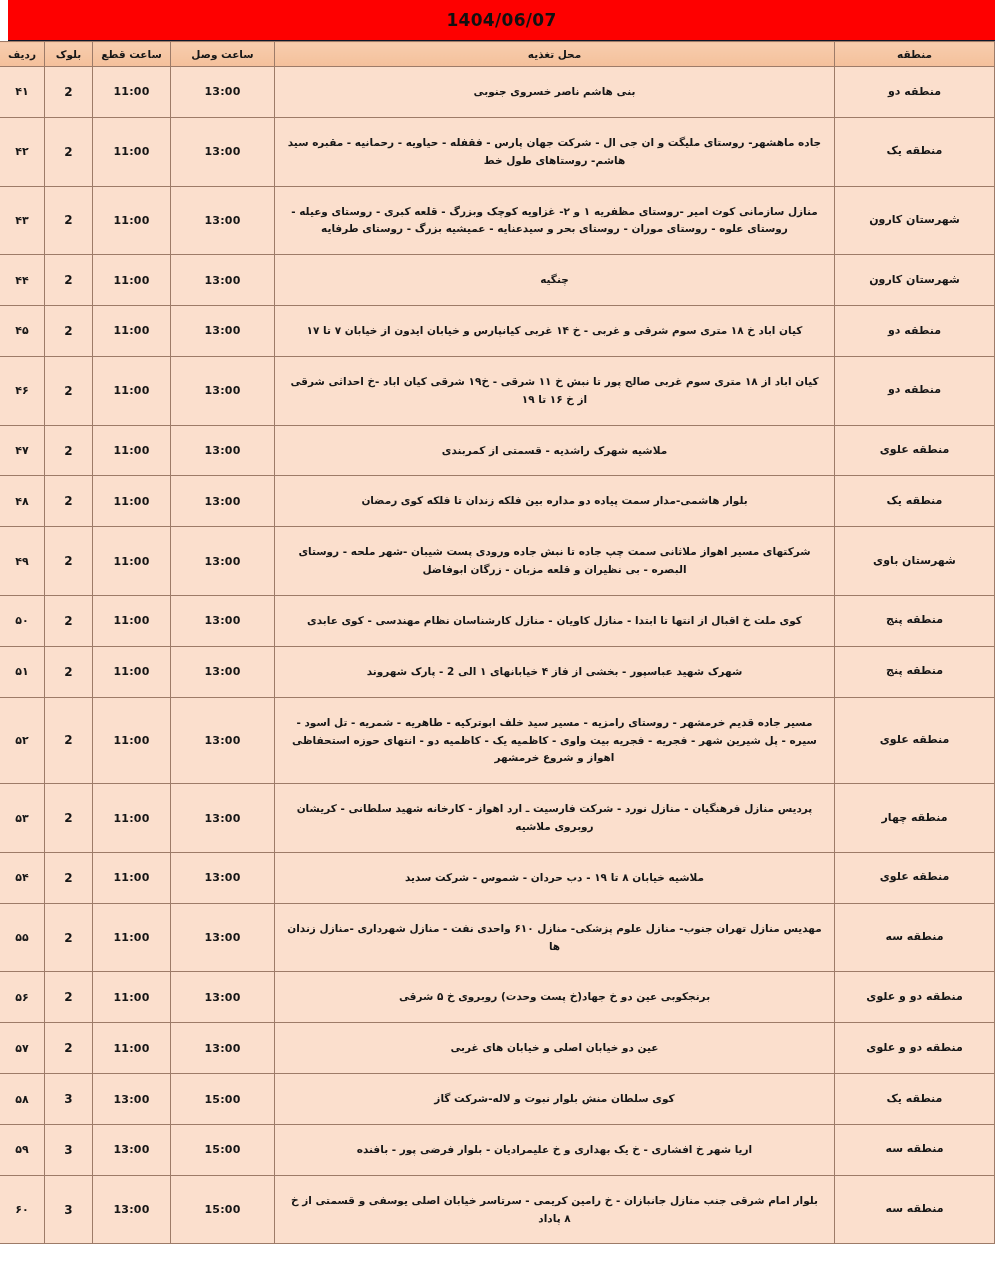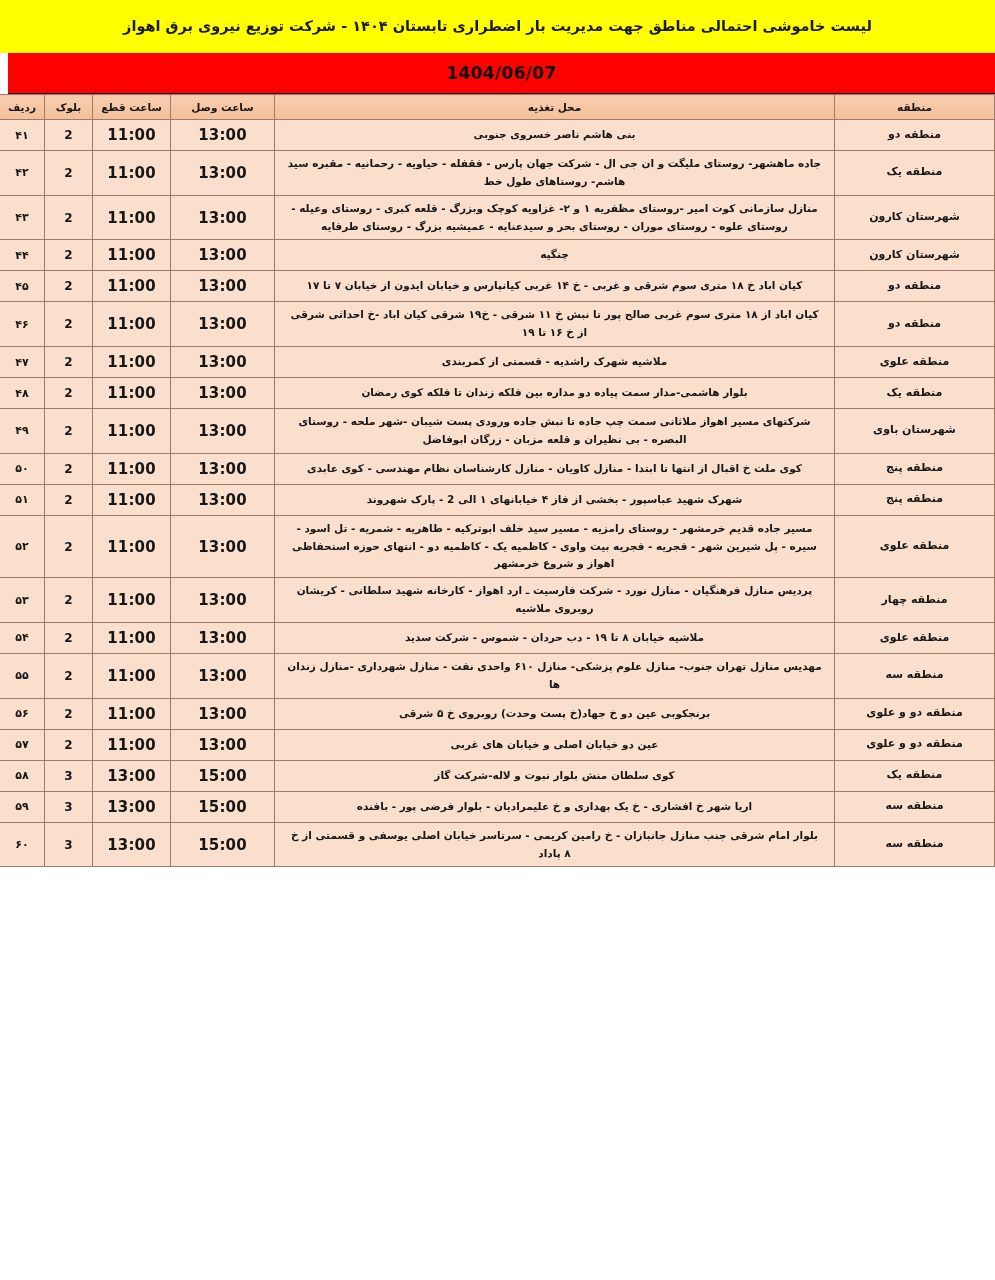--- a/index.html
+++ b/index.html
@@ -98,46 +98,43 @@
 
   td.cell-region {
     font-size: 11px;
     font-weight: 700;
     line-height: 1.35;
   }
   td.cell-feed {
     font-size: 10.5px;
     font-weight: 700;
     line-height: 1.7;
-    padding: 4px 12px;
+    padding: 16px 12px;
   }
   td.cell-time {
     direction: ltr;
-    font-size: 15px;
+    font-size: 11px;
     font-weight: 700;
     letter-spacing: 0.2px;
   }
   td.cell-block {
     direction: ltr;
     font-size: 12px;
     font-weight: 700;
   }
   td.cell-rownum {
     font-size: 11px;
     font-weight: 700;
   }
 </style>
 </head>
 <body>
 
 <div class="sheet">
 
-  <div class="title-band">
-    <div class="title-text">لیست خاموشی احتمالی مناطق جهت مدیریت بار اضطراری تابستان ۱۴۰۴ - شرکت توزیع نیروی برق اهواز</div>
-  </div>
 
   <div class="date-band">
     <div class="date-text">1404/06/07</div>
   </div>
 
   <table class="schedule">
     <colgroup>
       <col class="c-region">
       <col class="c-feed">
       <col class="c-restore">

